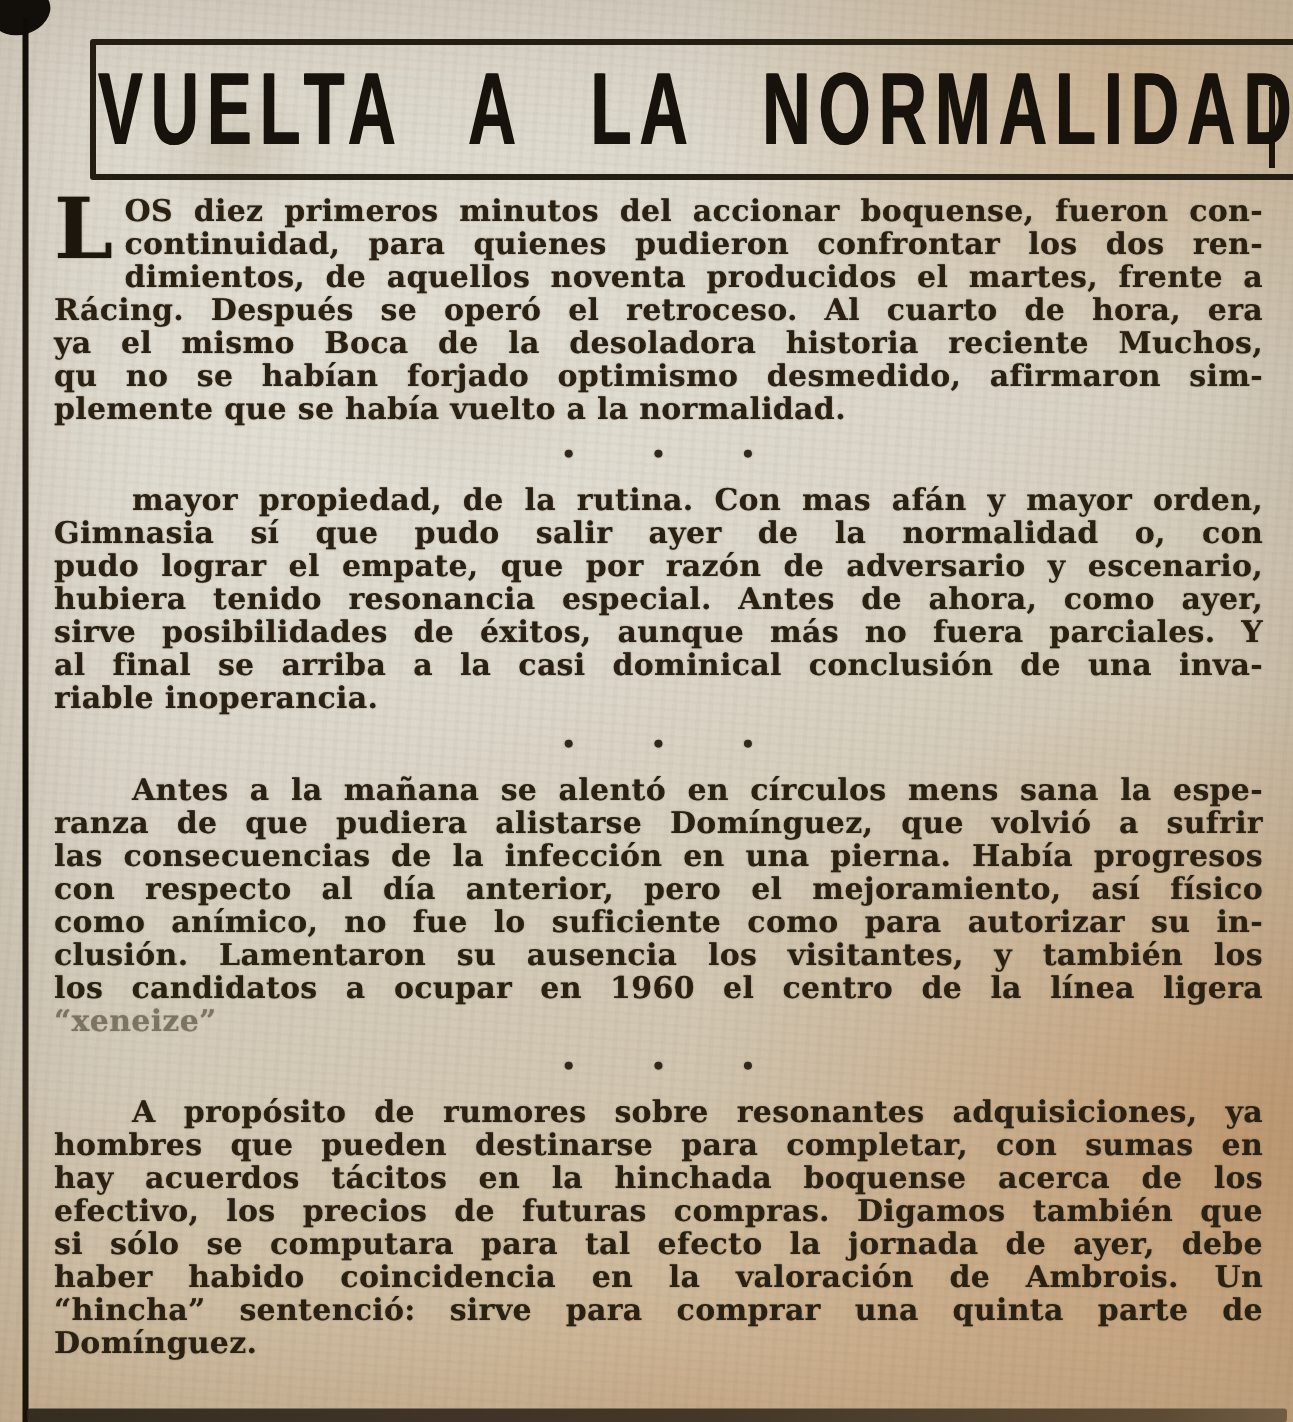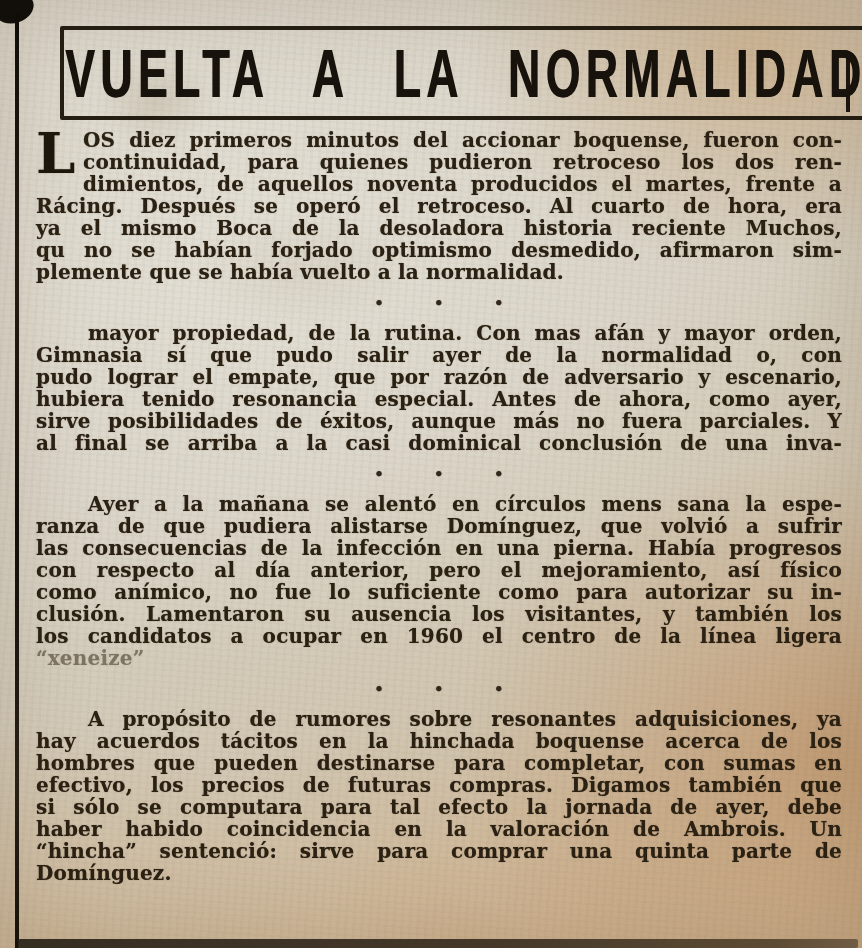--- a/index.html
+++ b/index.html
@@ -71,70 +71,71 @@
 
   <div class="headline-box">
     <span class="headline">VUELTA A LA NORMALIDAD</span>
   </div>
 
   <div class="body-col">
 
     <div class="para">
       <div class="dropcap">L</div>
       <div class="line">OS diez primeros minutos del accionar boquense, fueron con-</div>
-      <div class="line">continuidad, para quienes pudieron retroceso los dos ren-</div>
+      <div class="line">continuidad, para quienes pudieron confrontar los dos ren-</div>
       <div class="line">dimientos, de aquellos noventa producidos el martes, frente a</div>
       <div class="line">Rácing. Después se operó el retroceso. Al cuarto de hora, era</div>
       <div class="line">ya el mismo Boca de la desoladora historia reciente Muchos,</div>
       <div class="line">qu no se habían forjado optimismo desmedido, afirmaron sim-</div>
       <div class="line last">plemente que se había vuelto a la normalidad.</div>
     </div>
 
     <div class="sep">
       <span>•</span>
       <span>•</span>
       <span>•</span>
     </div>
 
     <div class="para indent">
       <div class="line">mayor propiedad, de la rutina. Con mas afán y mayor orden,</div>
       <div class="line">Gimnasia sí que pudo salir ayer de la normalidad o, con</div>
       <div class="line">pudo lograr el empate, que por razón de adversario y escenario,</div>
       <div class="line">hubiera tenido resonancia especial. Antes de ahora, como ayer,</div>
       <div class="line">sirve posibilidades de éxitos, aunque más no fuera parciales. Y</div>
       <div class="line">al final se arriba a la casi dominical conclusión de una inva-</div>
+      <div class="line last">riable inoperancia.</div>
     </div>
 
     <div class="sep">
       <span>•</span>
       <span>•</span>
       <span>•</span>
     </div>
 
     <div class="para indent">
-      <div class="line">Ayer a la mañana se alentó en círculos mens sana la espe-</div>
+      <div class="line">Antes a la mañana se alentó en círculos mens sana la espe-</div>
       <div class="line">ranza de que pudiera alistarse Domínguez, que volvió a sufrir</div>
       <div class="line">las consecuencias de la infección en una pierna. Había progresos</div>
       <div class="line">con respecto al día anterior, pero el mejoramiento, así físico</div>
       <div class="line">como anímico, no fue lo suficiente como para autorizar su in-</div>
       <div class="line">clusión. Lamentaron su ausencia los visitantes, y también los</div>
       <div class="line">los candidatos a ocupar en 1960 el centro de la línea ligera</div>
       <div class="line last faint">“xeneize”</div>
     </div>
 
     <div class="sep">
       <span>•</span>
       <span>•</span>
       <span>•</span>
     </div>
 
     <div class="para indent">
       <div class="line">A propósito de rumores sobre resonantes adquisiciones, ya</div>
+      <div class="line">hombres que pueden destinarse para completar, con sumas en</div>
       <div class="line">hay acuerdos tácitos en la hinchada boquense acerca de los</div>
-      <div class="line">hombres que pueden destinarse para completar, con sumas en</div>
       <div class="line">efectivo, los precios de futuras compras. Digamos también que</div>
       <div class="line">si sólo se computara para tal efecto la jornada de ayer, debe</div>
       <div class="line">haber habido coincidencia en la valoración de Ambrois. Un</div>
       <div class="line">“hincha” sentenció: sirve para comprar una quinta parte de</div>
       <div class="line last">Domínguez.</div>
     </div>
 
   </div>
 
   <div class="bottom-rule"></div>

